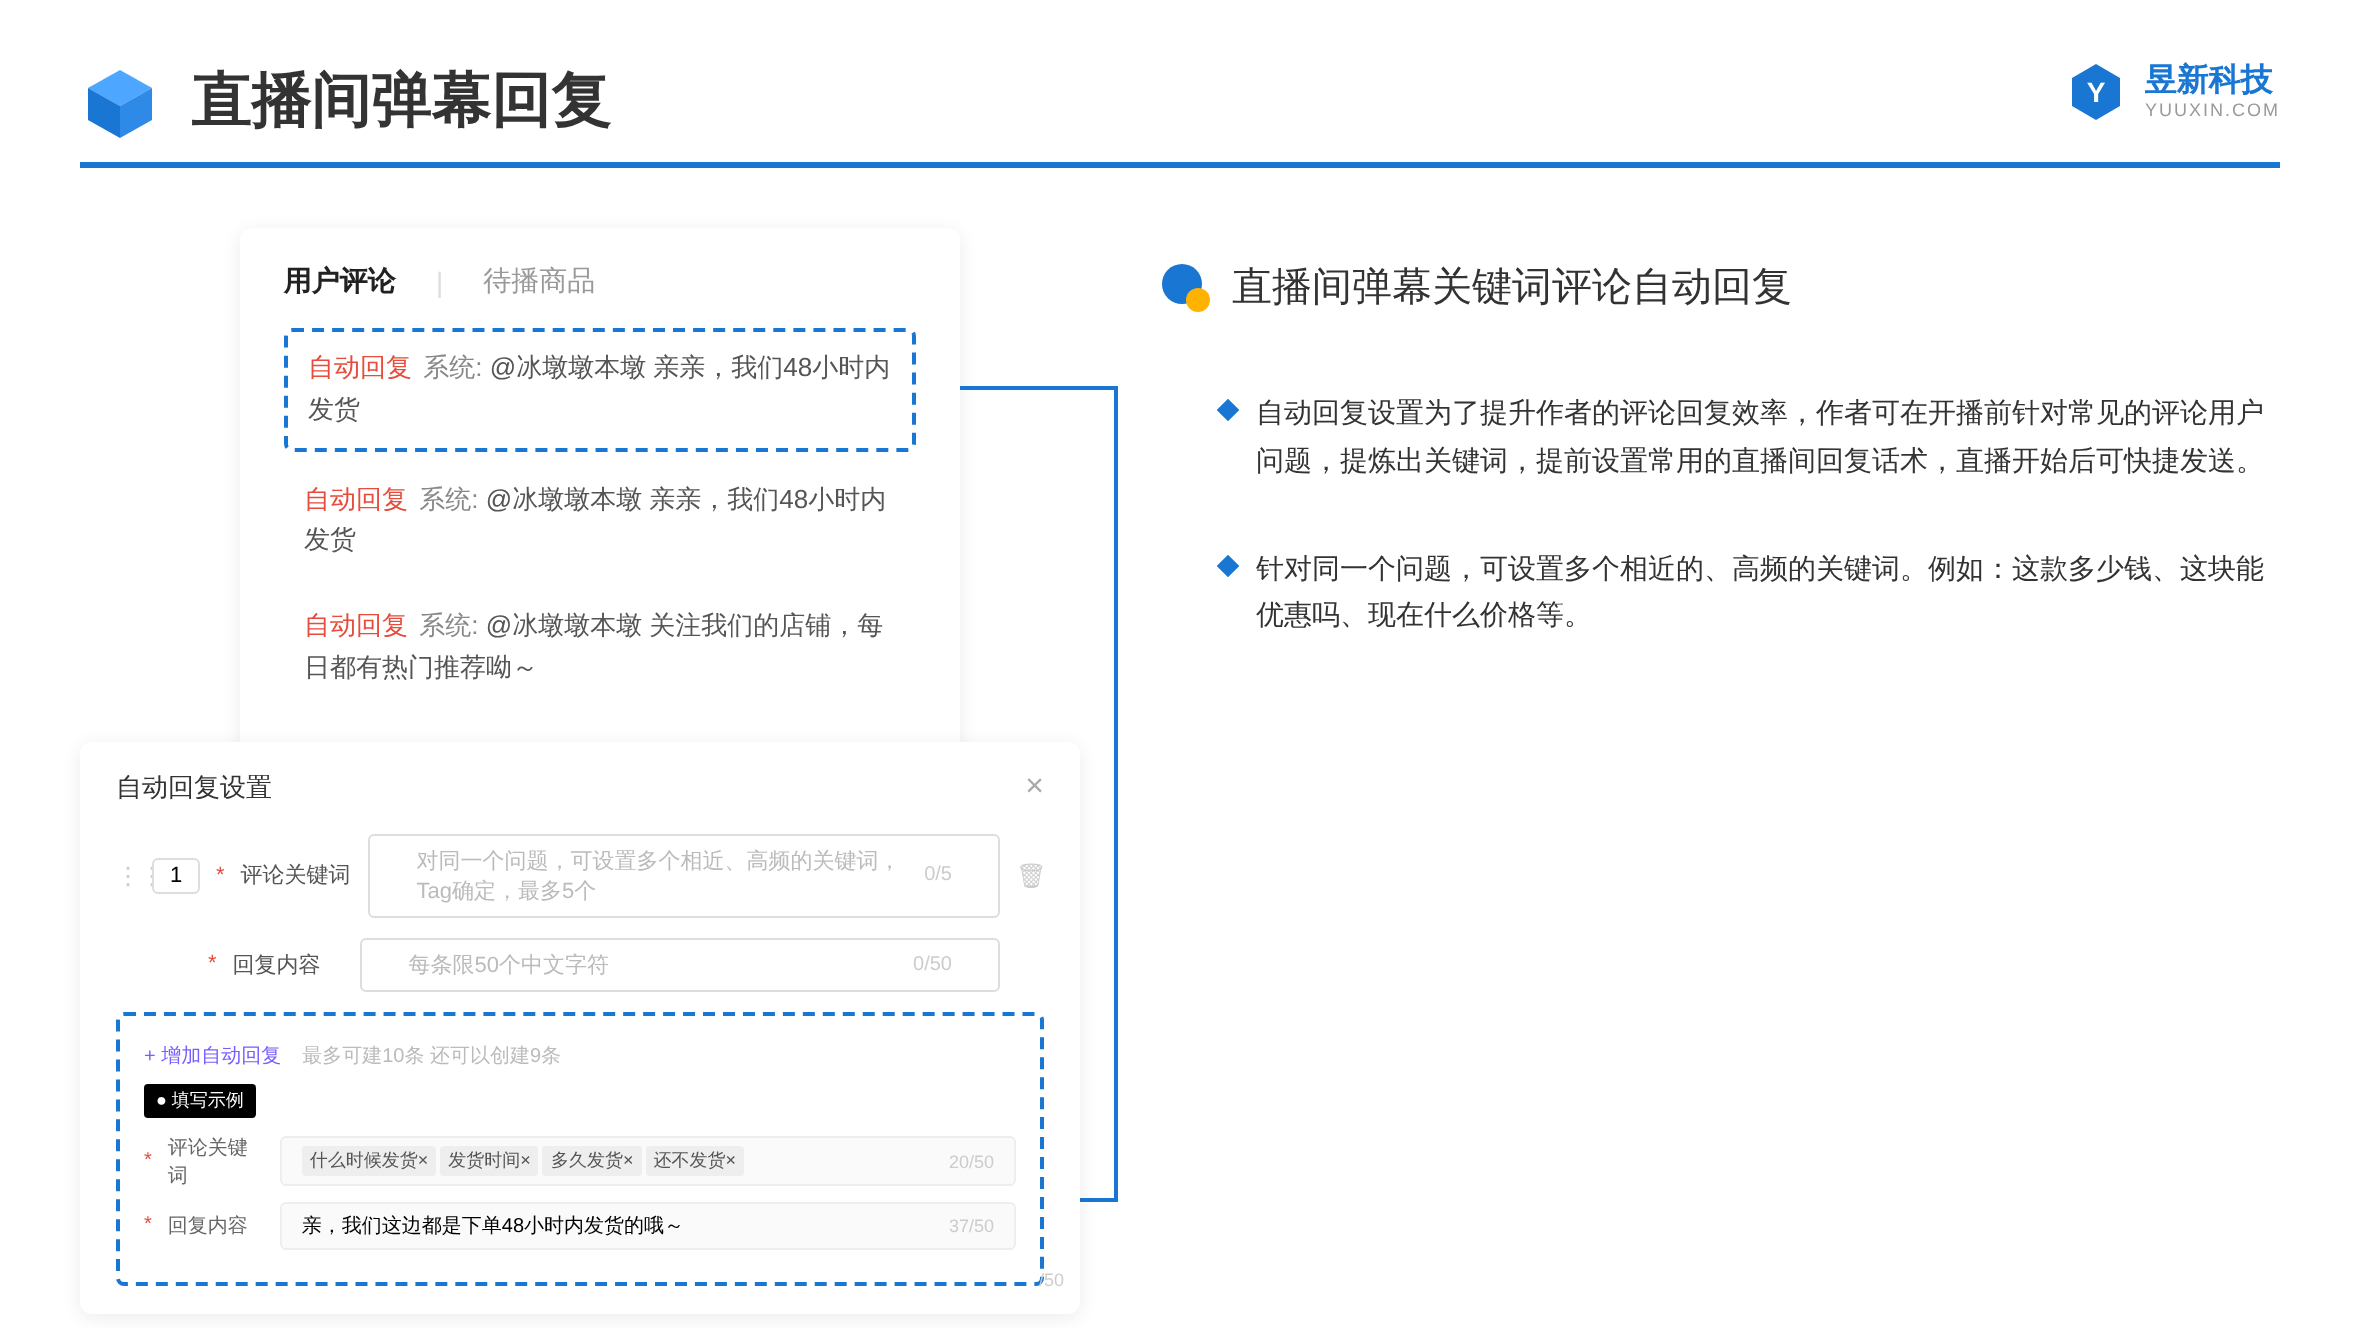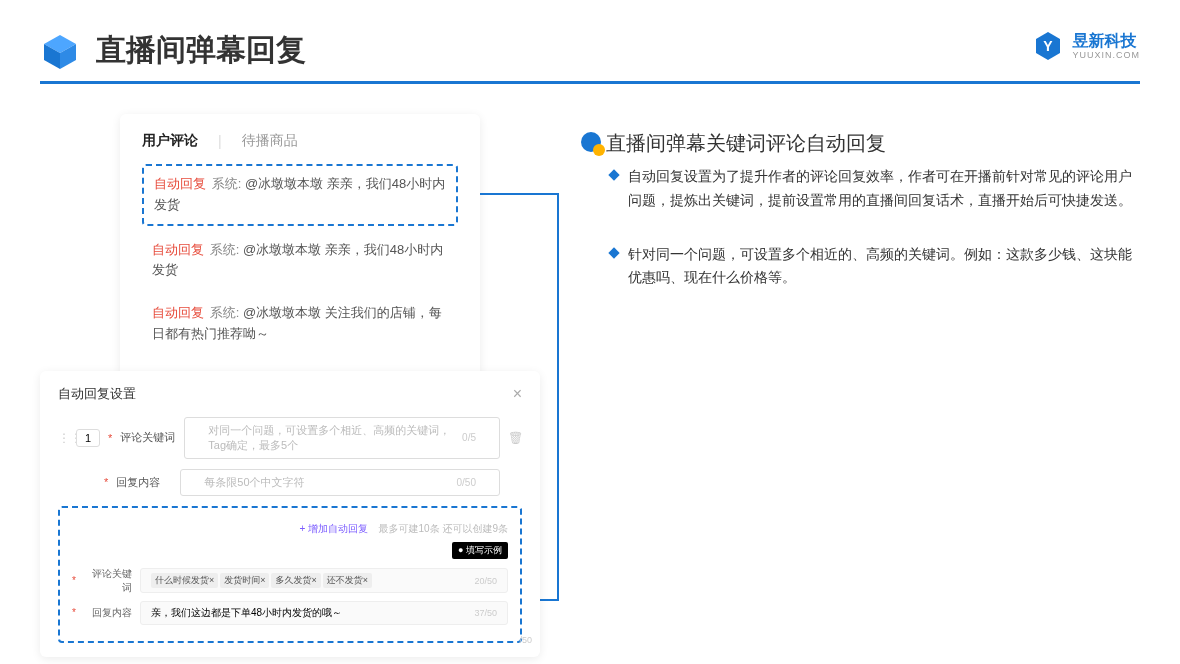--- a/index.html
+++ b/index.html
@@ -45,34 +45,34 @@
 .drag-handle { color: #ccc; font-size: 12px; width: 10px; }
 .row-num { border: 1px solid #ddd; border-radius: 3px; padding: 2px 6px; font-size: 11px; width: 24px; text-align: center; }
 .req-star { color: #e74c3c; }
 .field-label { color: #555; width: 56px; font-size: 11px; }
 .field-input { flex: 1; border: 1px solid #ddd; border-radius: 3px; padding: 5px 23px; font-size: 11px; color: #bbb; display: flex; justify-content: space-between; align-items: center; }
 .field-input .count { color: #ccc; font-size: 10px; }
 .trash-icon { color: #ccc; font-size: 12px; width: 14px; }
 .indent { margin-left: 46px; }
 
 
-.example-area { border: 2px dashed #1976d2; border-radius: 4px; padding: 10px 12px; margin-top: 10px; position: relative; text-align: right; }
+.example-area { border: 2px dashed #1976d2; border-radius: 4px; padding: 10px 12px; margin-top: 10px; position: relative; }
 .add-link { color: #7b5cff; font-size: 10px; }
 .add-hint { color: #bbb; font-size: 10px; margin-left: 6px; }
 .example-badge { display: inline-block; background: #000000; color: #fff; font-size: 9px; padding: 2px 6px; border-radius: 2px; margin: 6px 0 8px 0; }
 .ex-row { display: flex; align-items: center; gap: 8px; font-size: 10px; margin-bottom: 6px; }
 .ex-label { color: #666; width: 48px; }
 .ex-input { flex: 1; border: 1px solid #eee; border-radius: 3px; padding: 4px 10px; background: #fafafa; display: flex; justify-content: space-between; align-items: center; }
 .ex-tags { display: flex; gap: 2px; flex-wrap: wrap; }
 .ex-tag { background: #eee; color: #555; padding: 1px 4px; border-radius: 2px; font-size: 9px; }
 .ex-count { color: #ccc; font-size: 9px; }
 .outer-count { position: absolute; right: 8px; bottom: 12px; font-size: 9px; color: #ccc; }
 
 
-.section-head { display: flex; align-items: center; margin-bottom: 8px; }
+.section-head { display: flex; align-items: center; gap: 10px; margin-bottom: 38px; }
 .bubble-icon { width: 26px; height: 26px; position: relative; }
 .section-title { font-size: 20px; color: #333; font-weight: 500; }
 .bullet-item { display: flex; gap: 10px; margin-bottom: 30px; padding-left: 30px; justify-content: center; }
 .diamond { width: 8px; height: 8px; background: #1976d2; transform: rotate(45deg); margin-top: 6px; flex-shrink: 0; }
 .bullet-text { font-size: 14px; color: #333; line-height: 1.7; }
 </style>
 </head>
 <body>
 
 <div class="header">

